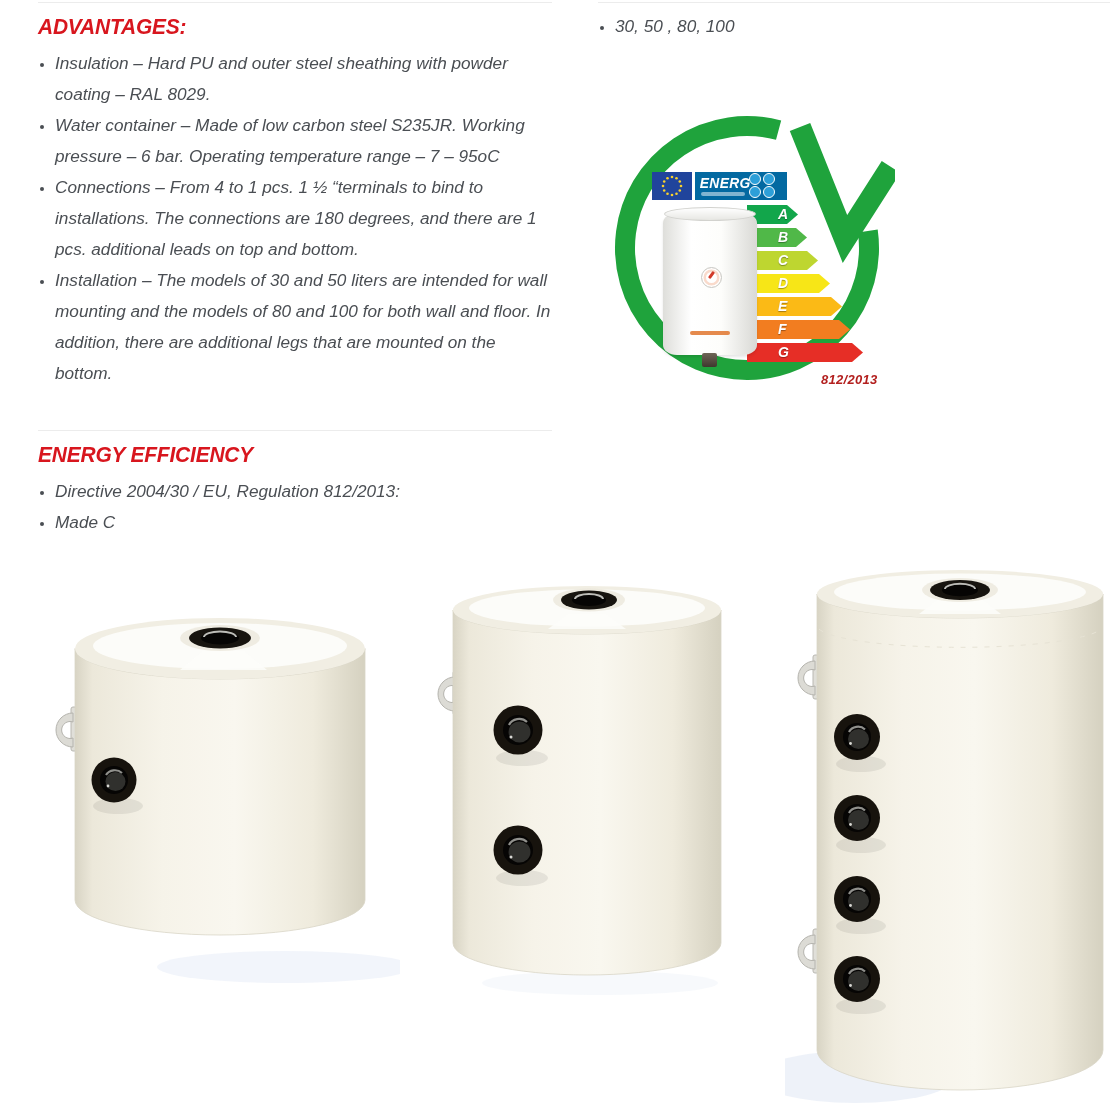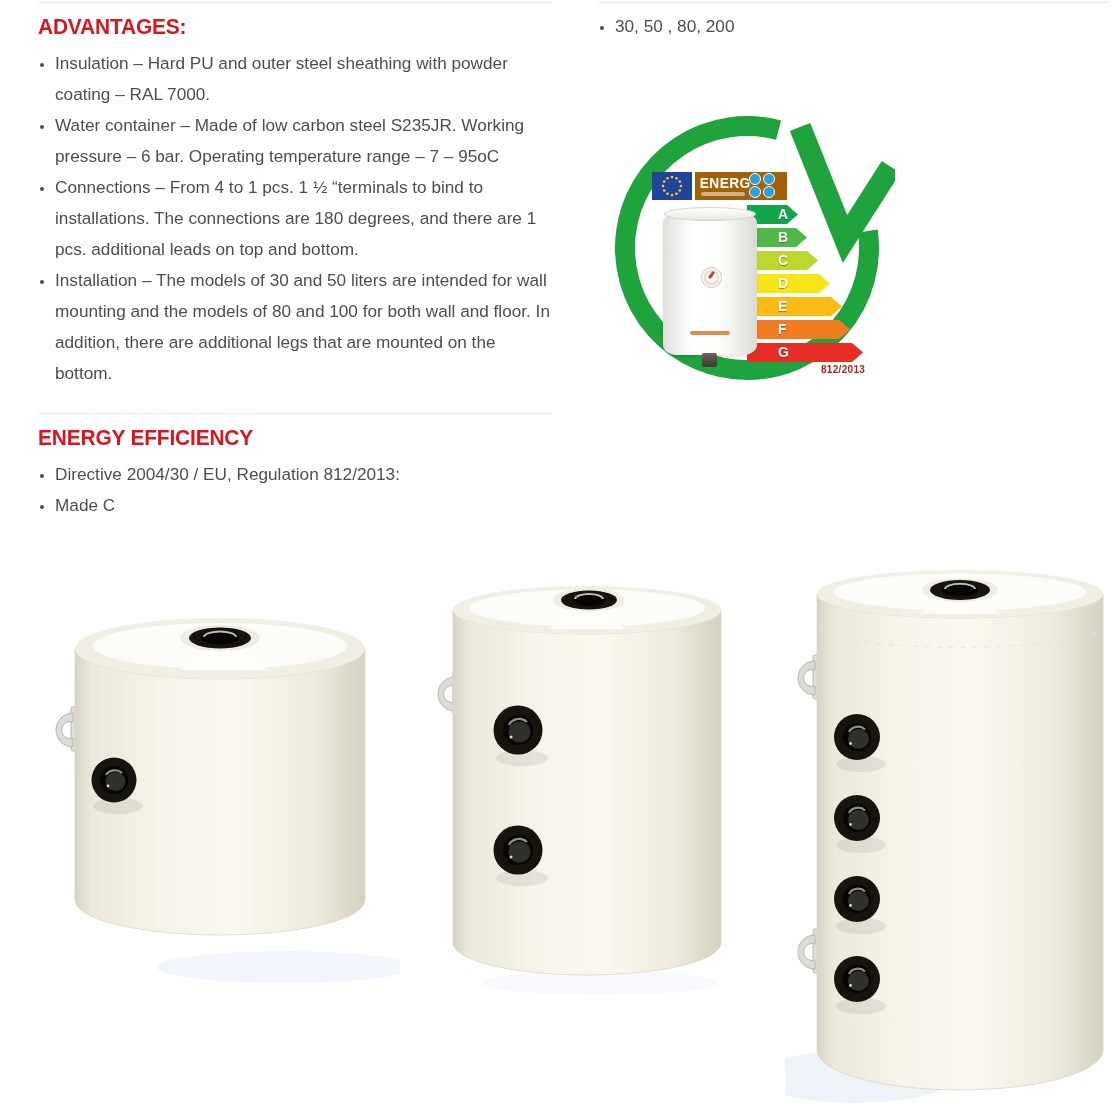--- a/index.html
+++ b/index.html
@@ -1,34 +1,34 @@
 <!DOCTYPE html>
 <html><head>
 <meta charset="utf-8">
 <style>
   html,body{margin:0;padding:0;background:#fff;}
   .page{position:relative;width:1117px;height:1109px;background:#ffffff;overflow:hidden;
-        font-family:"Liberation Sans",sans-serif;}
+        font-family:"Liberation Sans",sans-serif;font-style:italic;}
   .col{position:absolute;top:2px;}
   .col-left{left:38px;width:514px;}
   .col-right{left:598px;width:512px;}
   .sec{border-top:1px solid #ececec;}
-  .sec2{margin-top:24px;}
+  .sec2{margin-top:41px;}
   h2{margin:11px 0 0 0;font-size:22.5px;font-weight:bold;color:#d8161e;line-height:1.15;}
   h2 .hx{display:inline-block;transform:scaleX(.93);transform-origin:0 50%;white-space:nowrap;letter-spacing:-0.2px;}
   ul{margin:8px 0 0 0;padding:0 0 0 17px;list-style:disc;}
   li{font-size:17.2px;line-height:31px;color:#4a4e53;}
   li::marker{color:#4a4e53;font-size:14px;}
 
   
   .energy-label{position:absolute;left:-1px;top:113px;width:298px;height:270px;margin:0;background:#fff;}
   .ring-svg{position:absolute;left:0;top:0;z-index:1;}
   .label-header{position:absolute;left:55px;top:57px;height:28px;z-index:4;display:flex;}
   .eu-flag{width:40px;height:28px;background:#20449c;position:relative;margin-right:3px;flex:none;}
-  .energ-box{width:92px;height:28px;background:#a16207;position:relative;color:#fff;flex:none;}
+  .energ-box{width:92px;height:28px;background:#0369a1;position:relative;color:#fff;flex:none;}
   .energ-text{font-size:14.5px;font-weight:bold;letter-spacing:.4px;padding:3px 0 0 5px;
               transform:scaleX(.95);transform-origin:0 50%;}
   .energ-sub{position:absolute;left:6px;top:20px;width:44px;height:3.5px;background:rgba(255,255,255,.5);border-radius:2px;}
   .badge{position:absolute;width:12px;height:12px;border-radius:50%;background:#2d9fd8;
          border:1.5px solid #fff;box-sizing:border-box;}
   .b1{left:54px;top:1px}.b2{left:68px;top:1px}.b3{left:54px;top:14px}.b4{left:68px;top:14px}
   .arrow-stack{position:absolute;left:150px;top:90px;z-index:2;}
   .e-arrow{position:relative;height:19px;margin-bottom:4px;
            clip-path:polygon(0 0,calc(100% - 11px) 0,100% 50%,calc(100% - 11px) 100%,0 100%);}
   .e-letter{position:absolute;left:31px;top:0;line-height:19px;font-size:14px;font-weight:bold;color:#fff;
@@ -40,59 +40,59 @@
   .h-top{position:absolute;left:1px;right:1px;top:0;height:14px;border-radius:50%;
          background:linear-gradient(#ffffff,#e7e7e3);border:1px solid #d2d2ce;box-sizing:border-box;}
   .dial{position:absolute;left:50%;top:60px;width:19px;height:19px;margin-left:-9px;border-radius:50%;
         background:#fff;border:1px solid #c8c8c4;box-shadow:inset 0 0 0 1.5px #fff,inset 0 0 0 4px rgba(231,107,46,.25);}
   .dial::after{content:"";position:absolute;left:8px;top:3px;width:3px;height:8px;background:#d23a2a;
                border-radius:1px;transform:rotate(35deg);}
   .brand{position:absolute;left:50%;bottom:24px;width:40px;height:4.5px;margin-left:-20px;
          background:#e0762e;border-radius:2px;opacity:.85;}
   .h-base{position:absolute;left:50%;bottom:-8px;width:15px;height:14px;margin-left:-8px;
           background:linear-gradient(#6f6557,#3f382e);border-radius:2px;}
-  .reg{position:absolute;left:224px;top:249px;z-index:2;font-size:10px;font-weight:bold;color:#b3201f;letter-spacing:.3px;}
+  .reg{position:absolute;left:224px;top:257px;z-index:2;font-size:13px;font-weight:bold;color:#b3201f;letter-spacing:.3px;}
 
   
   .tank{position:absolute;}
   .t1{left:45px;top:615px;}
   .t2{left:420px;top:583px;}
   .t3{left:785px;top:565px;}
 </style>
 </head>
 <body>
 
 <div class="page">
 
   <section class="col col-left">
     <div class="sec">
       <h2><span class="hx">ADVANTAGES:</span></h2>
       <ul>
 
-      <li>Insulation – Hard PU and outer steel sheathing with powder coating – RAL 7000.</li>
+      <li>Insulation – Hard PU and outer steel sheathing with powder coating – RAL 8029.</li>
           <li>Water container – Made of low carbon steel S235JR. Working pressure – 6 bar. Operating temperature range – 7 – 95oC</li>
           <li>Connections – From 4 to 1 pcs. 1 ½ “terminals to bind to installations. The connections are 180 degrees, and there are 1 pcs. additional leads on top and bottom.</li>
           <li>Installation – The models of 30 and 50 liters are intended for wall mounting and the models of 80 and 100 for both wall and floor. In addition, there are additional legs that are mounted on the bottom.</li>
         </ul>
     </div>
     <div class="sec sec2">
       <h2><span class="hx">ENERGY EFFICIENCY</span></h2>
       <ul>
 
       <li>Directive 2004/30 / EU, Regulation 812/2013:</li>
           <li>Made C</li>
         </ul>
     </div>
   </section>
 
   <section class="col col-right">
     <div class="sec">
       <ul>
 
-      <li>30, 50 , 80, 200</li>
+      <li>30, 50 , 80, 100</li>
         </ul>
     </div>
 
     <figure class="energy-label">
       <svg class="ring-svg" width="298" height="270" viewBox="0 0 298 270">
         <path d="M181.6 15.2 A122 122 0 1 0 270.8 116" fill="none" stroke="#1fa33c" stroke-width="20"></path>
         <path d="M203 12 L248 124 L294 52" fill="none" stroke="#1fa33c" stroke-width="22" stroke-linejoin="miter"></path>
       </svg>
 
       <div class="label-header">

